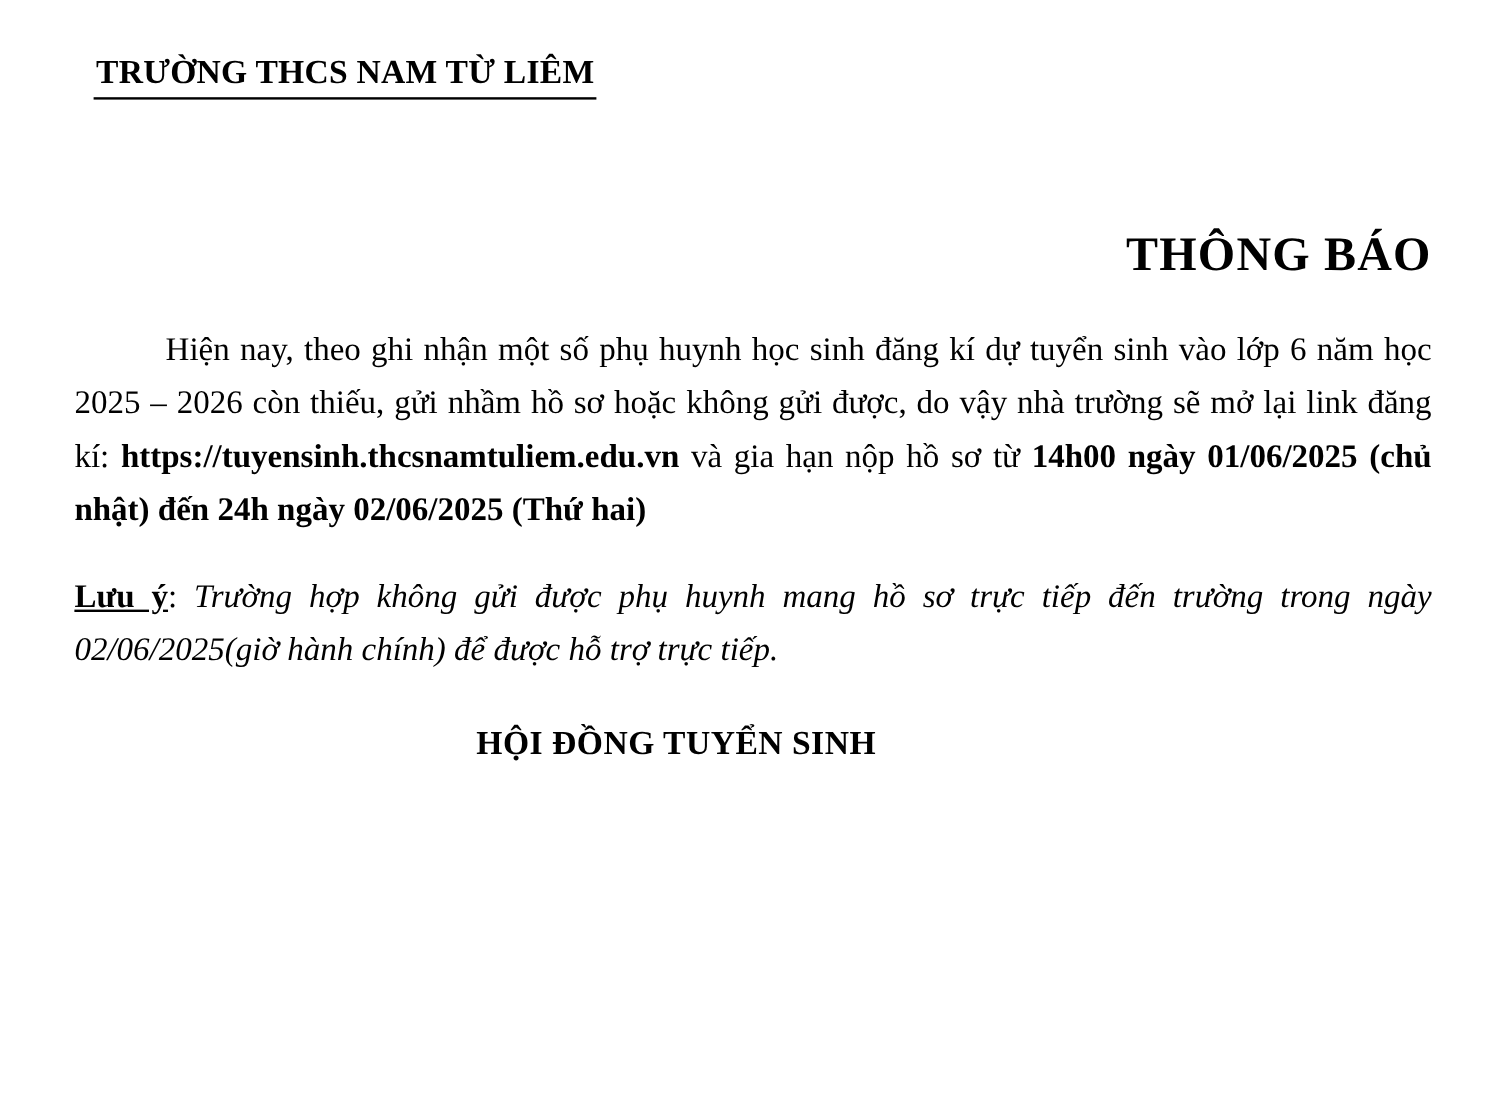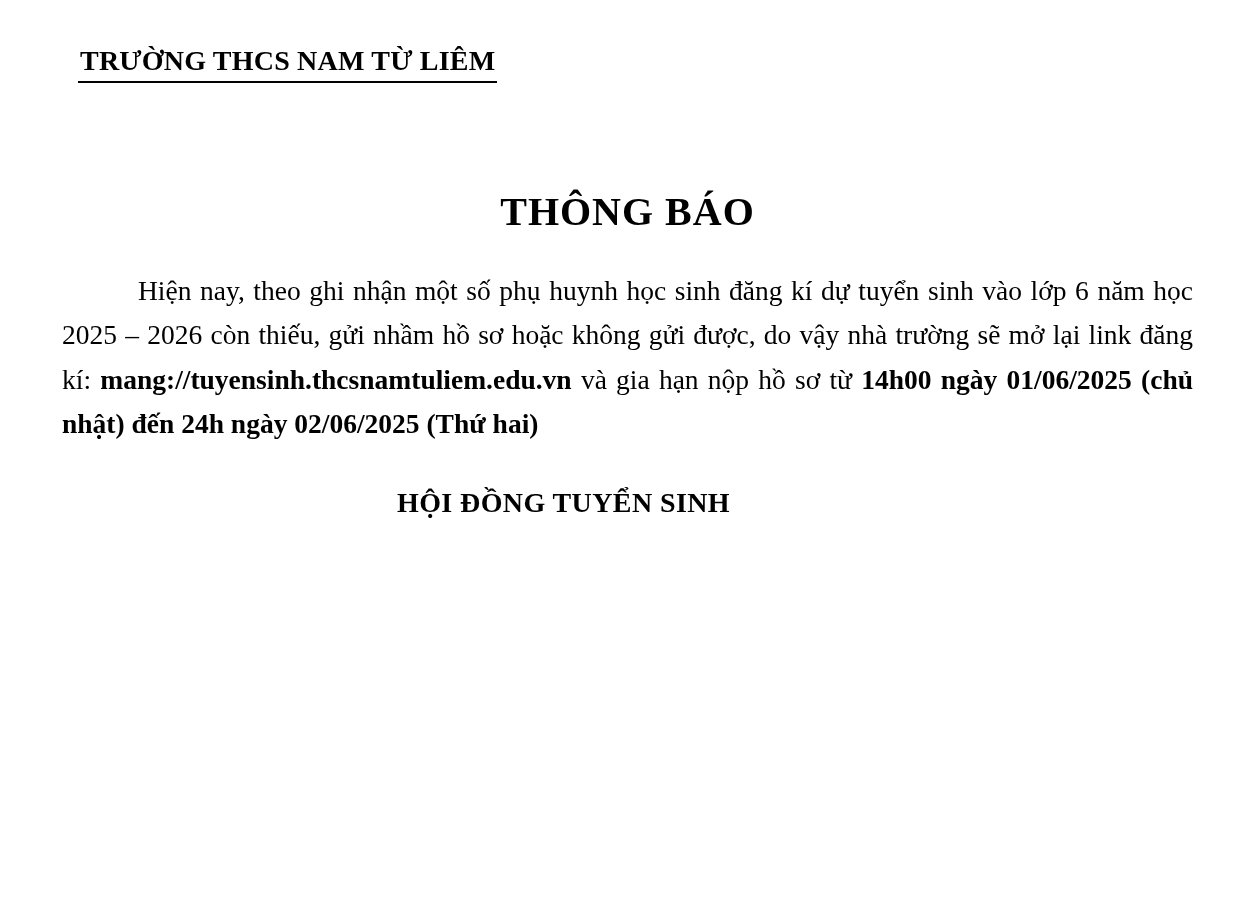--- a/index.html
+++ b/index.html
@@ -25,21 +25,21 @@
     font-size: 28px;
     font-weight: bold;
     letter-spacing: 0.2px;
     display: inline-block;
     border-bottom: 2px solid #000;
     padding: 0 2px 3px 2px;
     line-height: 1.2;
     margin-left: 16px;
   }
   .title {
-    text-align: center;
+    text-align: right;
     font-size: 40px;
     font-weight: bold;
     letter-spacing: 1px;
     margin-top: 105px;
     margin-bottom: 0;
     line-height: 1.2;
   }
   .body-block {
     margin-top: 33px;
     font-size: 27.5px;
@@ -85,20 +85,21 @@
 <body>
 
 <div class="page">
 
   <div class="school-header">TRƯỜNG THCS NAM TỪ LIÊM</div>
 
   <div class="title">THÔNG BÁO</div>
 
   <div class="body-block">
 
-    <p class="indent"><span>Hiện nay, theo ghi nhận một số phụ huynh học sinh đăng kí dự tuyển sinh vào lớp 6 năm học 2025 – 2026 còn thiếu, gửi nhầm hồ sơ hoặc không gửi được, do vậy nhà trường sẽ mở lại link đăng kí: </span><b>mang://tuyensinh.thcsnamtuliem.edu.vn</b><span> và gia hạn nộp hồ sơ từ </span><b>14h00 ngày 01/06/2025 (chủ nhật) đến 24h ngày 02/06/2025 (Thứ hai)</b></p>
+    <p class="indent"><span>Hiện nay, theo ghi nhận một số phụ huynh học sinh đăng kí dự tuyển sinh vào lớp 6 năm học 2025 – 2026 còn thiếu, gửi nhầm hồ sơ hoặc không gửi được, do vậy nhà trường sẽ mở lại link đăng kí: </span><b>https://tuyensinh.thcsnamtuliem.edu.vn</b><span> và gia hạn nộp hồ sơ từ </span><b>14h00 ngày 01/06/2025 (chủ nhật) đến 24h ngày 02/06/2025 (Thứ hai)</b></p>
 
+    <p class="para-note"><span class="lead">Lưu ý</span><span class="colon">:</span><span> Trường hợp không gửi được phụ huynh mang hồ sơ trực tiếp đến trường trong ngày 02/06/2025(giờ hành chính) để được hỗ trợ trực tiếp.</span></p>
 
   </div>
 
   <div class="signature">HỘI ĐỒNG TUYỂN SINH</div>
 
 </div>
 
 </body></html>

